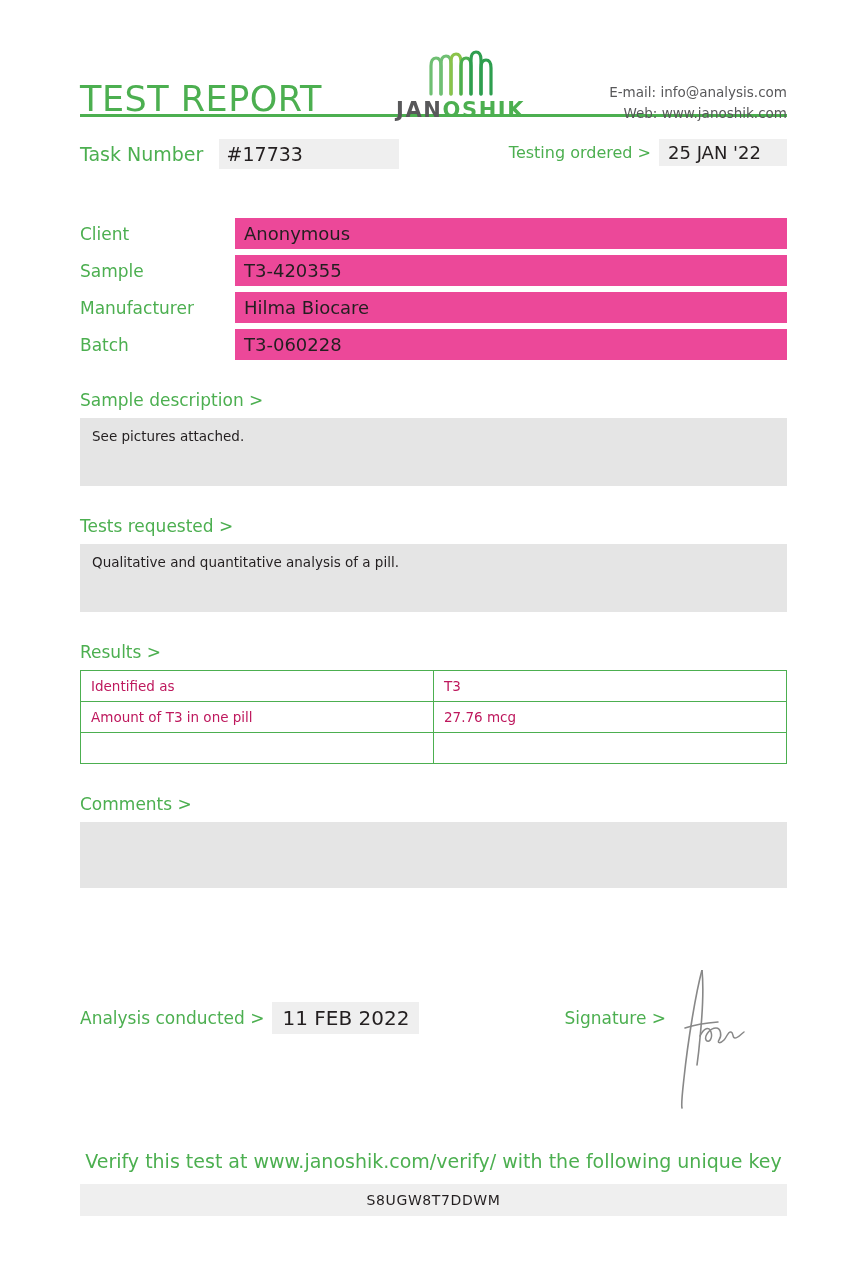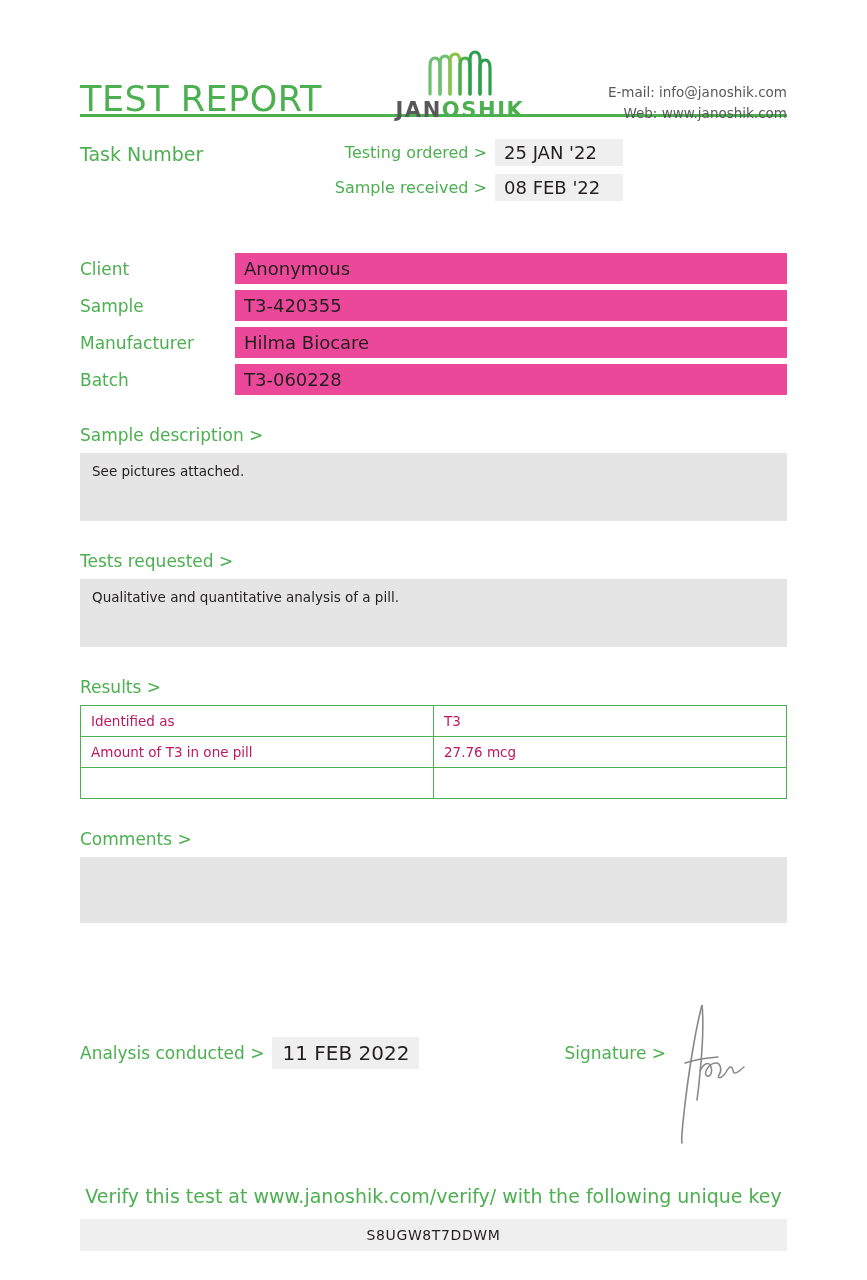--- a/index.html
+++ b/index.html
@@ -237,37 +237,34 @@
         <path d="M16 44 L16 14 Q16 6 21 6 Q26 6 26 14 L26 44" fill="none" stroke="#6fbf73" stroke-width="3.2" stroke-linecap="round"></path>
         <path d="M26 44 L26 12 Q26 4 31 4 Q36 4 36 12 L36 44" fill="none" stroke="#8bc34a" stroke-width="3.2" stroke-linecap="round"></path>
         <path d="M36 44 L36 16 Q36 8 41 8 Q46 8 46 16 L46 44" fill="none" stroke="#4caf50" stroke-width="3.2" stroke-linecap="round"></path>
         <path d="M46 44 L46 10 Q46 2 51 2 Q56 2 56 10 L56 44" fill="none" stroke="#2e9e4f" stroke-width="3.2" stroke-linecap="round"></path>
         <path d="M56 44 L56 18 Q56 10 61 10 Q66 10 66 18 L66 44" fill="none" stroke="#2e9e4f" stroke-width="3.2" stroke-linecap="round"></path>
       </svg>
       <div class="logo-text"><span>JAN</span><span class="g">OSHIK</span></div>
     </div>
 
     <div class="contact">
-      <div>E-mail: info@janoshik.com</div>
+      <div>E-mail: info@analysis.com</div>
       <div>Web: www.janoshik.com</div>
     </div>
   </div>
 
   <div class="rule"></div>
 
   <div class="task-row">
     <div class="task-label">Task Number</div>
+    <div class="task-value">#17733</div>
     <div class="dates">
       <div class="date-line">
         <div class="date-label">Testing ordered  &gt;</div>
         <div class="date-value">25 JAN '22</div>
-      </div>
-      <div class="date-line">
-        <div class="date-label">Sample received &gt;</div>
-        <div class="date-value">08 FEB '22</div>
       </div>
     </div>
   </div>
 
   <div class="info">
     <div class="info-row">
       <div class="info-label">Client</div>
       <div class="info-value">Anonymous</div>
     </div>
     <div class="info-row">

